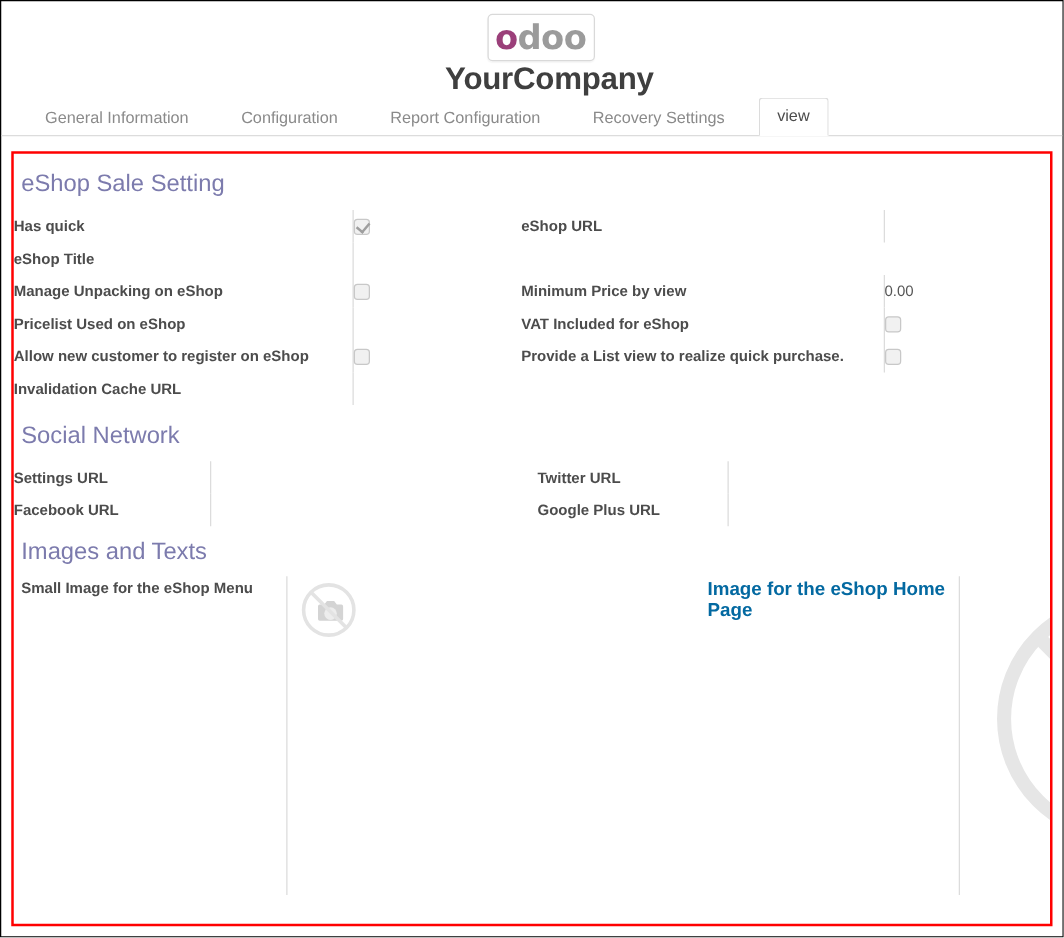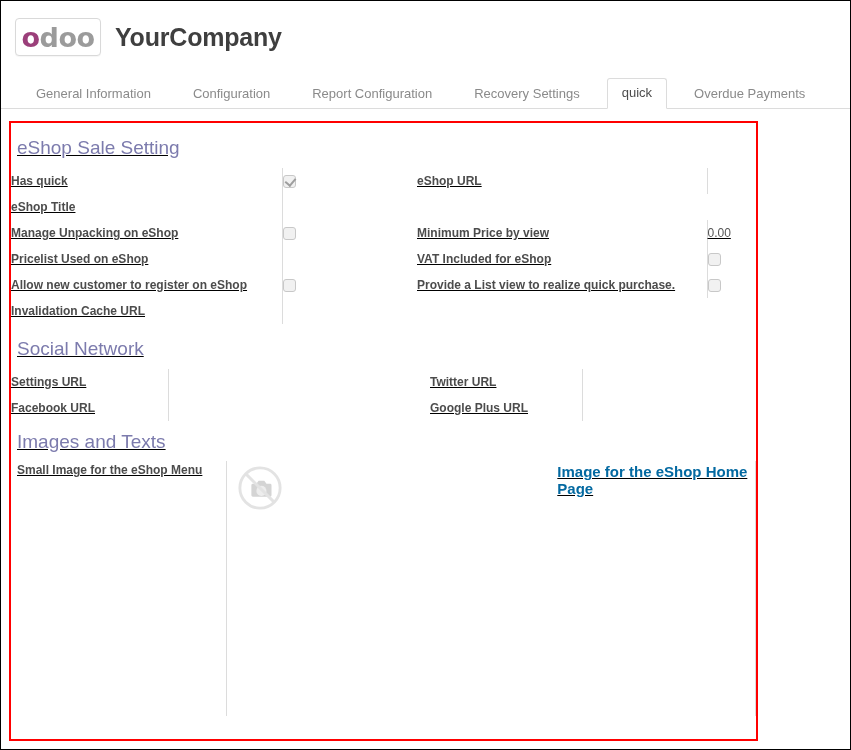--- a/index.html
+++ b/index.html
@@ -17,20 +17,21 @@
     border: 1px solid #000000;
     overflow: hidden;
   }
 
   
   .header {
     display: flex;
     align-items: center;
     padding: 10px 0 0 14px;
     height: 62px;
+    flex-direction: column;
   }
   .logo-box {
     width: 86px; height: 38px;
     border: 1px solid #d9d9d9;
     border-radius: 4px;
     background: #ffffff;
     display: flex;
     align-items: center;
     justify-content: center;
     box-shadow: 0 1px 1px rgba(0,0,0,0.04);
@@ -82,26 +83,25 @@
     border-bottom: 1px solid #ffffff;
     border-top-left-radius: 3px;
     border-top-right-radius: 3px;
   }
 
   
   .sheet {
     position: absolute;
     left: 8px;
     top: 120px;
-    width: 749px;
+    width: 833px;
     height: 620px;
     border: 2px solid #ff0000;
     background: #ffffff;
     overflow: hidden;
-    text-decoration: underline;
   }
   .sheet-inner { padding: 4px 0 0 0; }
 
   .group-title {
     color: #7c7bad;
     font-size: 19px;
     font-weight: 400;
     padding: 10px 0 8px 6px;
     line-height: 1.2;
   }
@@ -207,22 +207,21 @@
       <div class="logo-text"><span class="o1">o</span><span class="rest">doo</span></div>
     </div>
     <div class="company-name">YourCompany</div>
   </div>
 
   <div class="tabs">
     <div class="tab">General Information</div>
     <div class="tab">Configuration</div>
     <div class="tab">Report Configuration</div>
     <div class="tab">Recovery Settings</div>
-    <div class="tab active">quick</div>
-    <div class="tab">Overdue Payments</div>
+    <div class="tab active">view</div>
   </div>
 
   <div class="sheet">
     <div class="sheet-inner">
 
       <div class="group-title">eShop Sale Setting</div>
 
       <table class="fg">
         <colgroup>
           <col style="width:271px">

